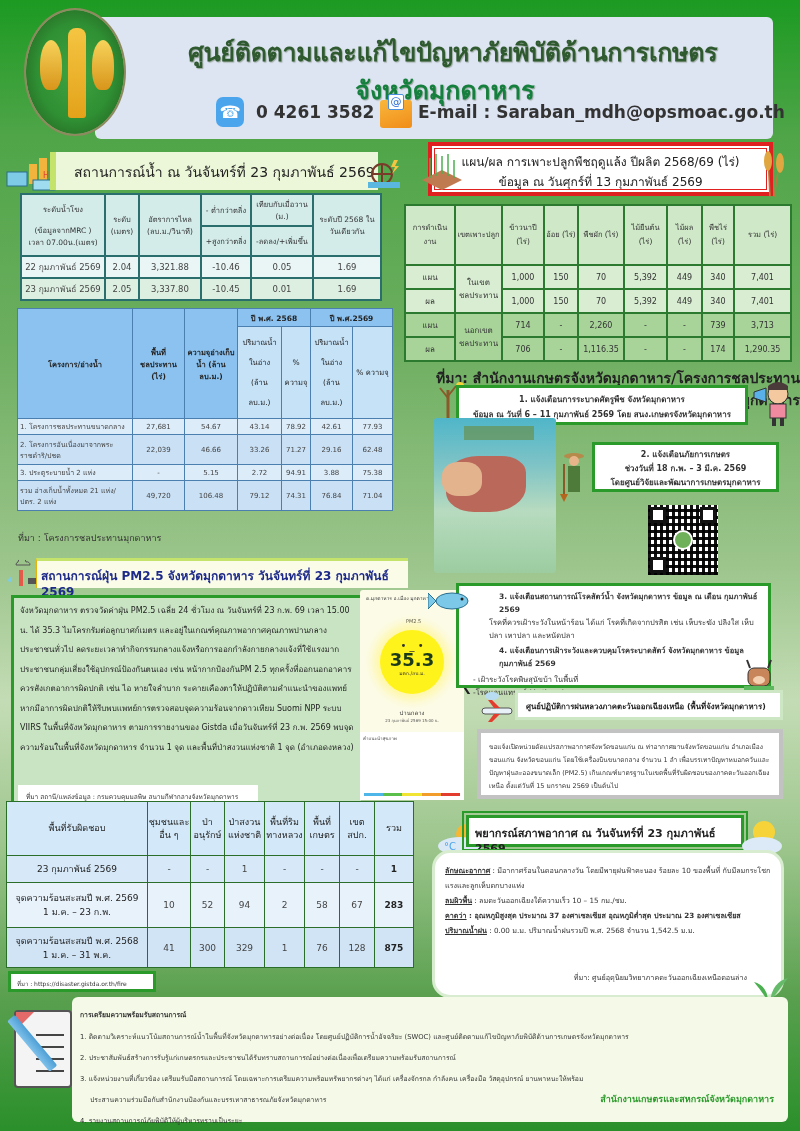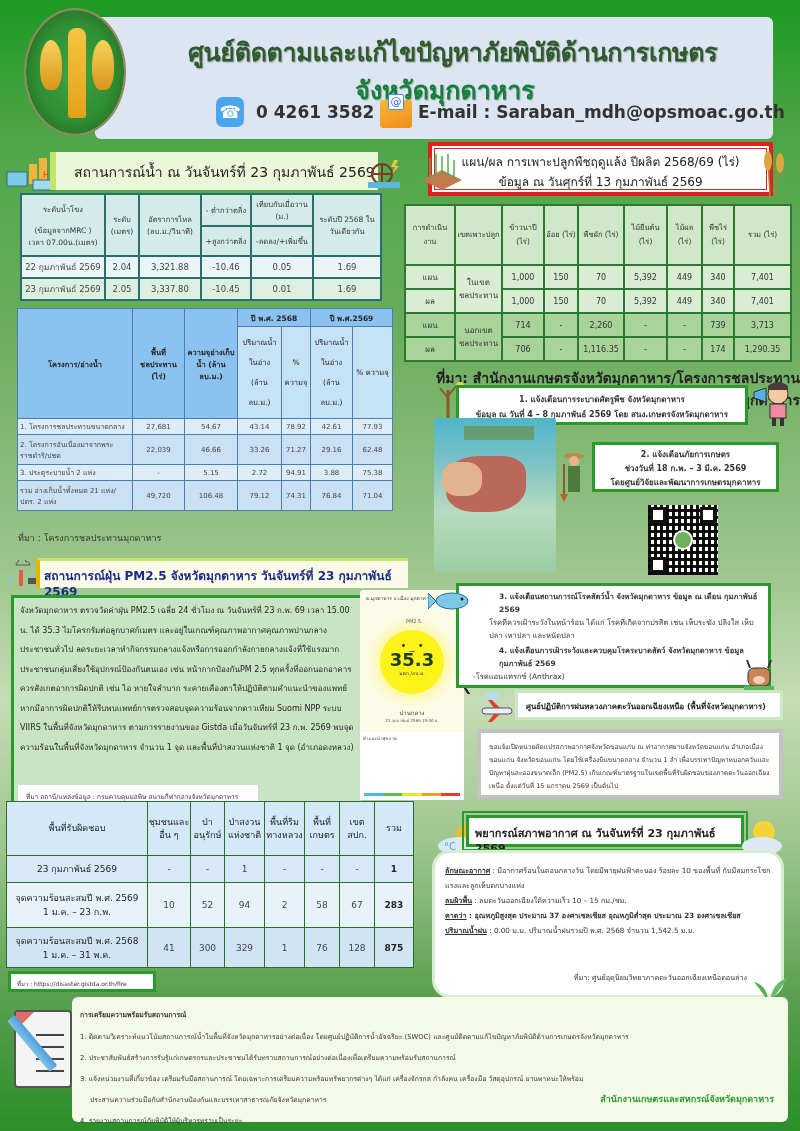--- a/index.html
+++ b/index.html
@@ -134,21 +134,21 @@
   }
   .qr .corner { position: absolute; width: 16px; height: 16px; border: 3px solid #111; background: #fff; }
   .qr .logo-c { position:absolute; left: 25px; top: 25px; width: 20px; height: 20px; border-radius: 50%; background: #6fb05a; border: 2px solid #fff; }
   .farmer { left: 560px; top: 450px; width: 28px; height: 52px; }
   .speaker { left: 752px; top: 380px; width: 42px; height: 46px; }
   .tree { left: 436px; top: 380px; width: 28px; height: 40px; }
 
   
   .pm-banner {
     left: 36px; top: 558px; width: 372px; height: 30px;
-    background: #fbfce8; border-top: 3px solid #c4e36b; border-left: 4px solid #eab308;
+    background: #fbfce8; border-top: 3px solid #c4e36b; border-left: 1px solid #eab308;
     font-size: 12px; color: #1d2a8a; padding: 5px 0 0 4px; font-weight: bold;
   }
   .pm-icon { left: 4px; top: 560px; width: 36px; height: 28px; }
   .pm-text {
     left: 11px; top: 595px; width: 350px; height: 225px;
     background: #c9e4c3; border-left: 3px solid #2a9a2a; border-top: 3px solid #2a9a2a;
     font-size: 8px; line-height: 19.5px; padding: 3px 6px; color: #222;
   }
   .pm-src {
     left: 18px; top: 785px; width: 240px; height: 24px; background: #fff;
@@ -450,21 +450,21 @@
 <div class="abs src3">ที่มา: สำนักงานเกษตรจังหวัดมุกดาหาร/โครงการชลประทานมุกดาหาร</div>
 
 <svg class="abs tree" viewBox="0 0 28 40">
   <line x1="12" y1="40" x2="12" y2="10" stroke="#8a5a2a" stroke-width="3"></line>
   <line x1="12" y1="18" x2="4" y2="8" stroke="#8a5a2a" stroke-width="2"></line>
   <line x1="12" y1="16" x2="20" y2="6" stroke="#8a5a2a" stroke-width="2"></line>
   <circle cx="24" cy="6" r="4" fill="#f7d33a"></circle>
 </svg>
 <div class="abs alert1">
   <div>1. แจ้งเตือนการระบาดศัตรูพืช จังหวัดมุกดาหาร</div>
-  <div>ข้อมูล ณ วันที่ 4 – 8 กุมภาพันธ์ 2569 โดย สนง.เกษตรจังหวัดมุกดาหาร</div>
+  <div>ข้อมูล ณ วันที่ 6 – 11 กุมภาพันธ์ 2569 โดย สนง.เกษตรจังหวัดมุกดาหาร</div>
 </div>
 <svg class="abs speaker" viewBox="0 0 42 46">
   <circle cx="26" cy="14" r="10" fill="#f4c9a0" stroke="#333"></circle>
   <path d="M16 6 Q26 -2 36 6 L36 10 L16 10 Z" fill="#4a3a3a"></path>
   <polygon points="2,12 14,8 14,22 2,18" fill="#5ab0e8" stroke="#333"></polygon>
   <rect x="18" y="24" width="16" height="14" fill="#f08aa0" stroke="#333"></rect>
   <rect x="20" y="38" width="4" height="8" fill="#333"></rect>
     <rect x="28" y="38" width="4" height="8" fill="#333"></rect>
 </svg>
 <div class="abs poster">
@@ -514,20 +514,21 @@
     <div>คำแนะนำสุขภาพ</div>
   </div>
   <div class="bar"></div>
 </div>
 <div class="abs share-icon">❮</div>
 
 <div class="abs alert34">
   <div class="b">3. แจ้งเตือนสถานการณ์โรคสัตว์น้ำ จังหวัดมุกดาหาร ข้อมูล ณ เดือน กุมภาพันธ์ 2569</div>
   <div style="padding-left:24px">โรคที่ควรเฝ้าระวังในหน้าร้อน ได้แก่ โรคที่เกิดจากปรสิต เช่น เห็บระฆัง ปลิงใส เห็บปลา เหาปลา และหนัดปลา</div>
   <div class="b" style="margin-top:2px">4. แจ้งเตือนการเฝ้าระวังและควบคุมโรคระบาดสัตว์ จังหวัดมุกดาหาร ข้อมูล กุมภาพันธ์ 2569</div>
+  <div style="padding-left:8px;margin-top:3px">- เฝ้าระวังโรคพิษสุนัขบ้า ในพื้นที่</div>
   <div style="padding-left:8px">-โรคแอนแทรกซ์ (Anthrax)</div>
 </div>
 <svg class="abs fish" viewBox="0 0 42 22">
   <ellipse cx="24" cy="11" rx="16" ry="8" fill="#7cc8e8" stroke="#2a6e8e"></ellipse>
   <polygon points="8,11 0,3 0,19" fill="#7cc8e8" stroke="#2a6e8e"></polygon>
   <circle cx="34" cy="9" r="1.5" fill="#222"></circle>
 </svg>
 <svg class="abs cow" viewBox="0 0 30 34">
   <rect x="4" y="10" width="22" height="18" rx="6" fill="#c9855a" stroke="#333"></rect>
   <path d="M6 10 l-3 -8 M24 10 l3 -8" stroke="#333" stroke-width="2"></path>

